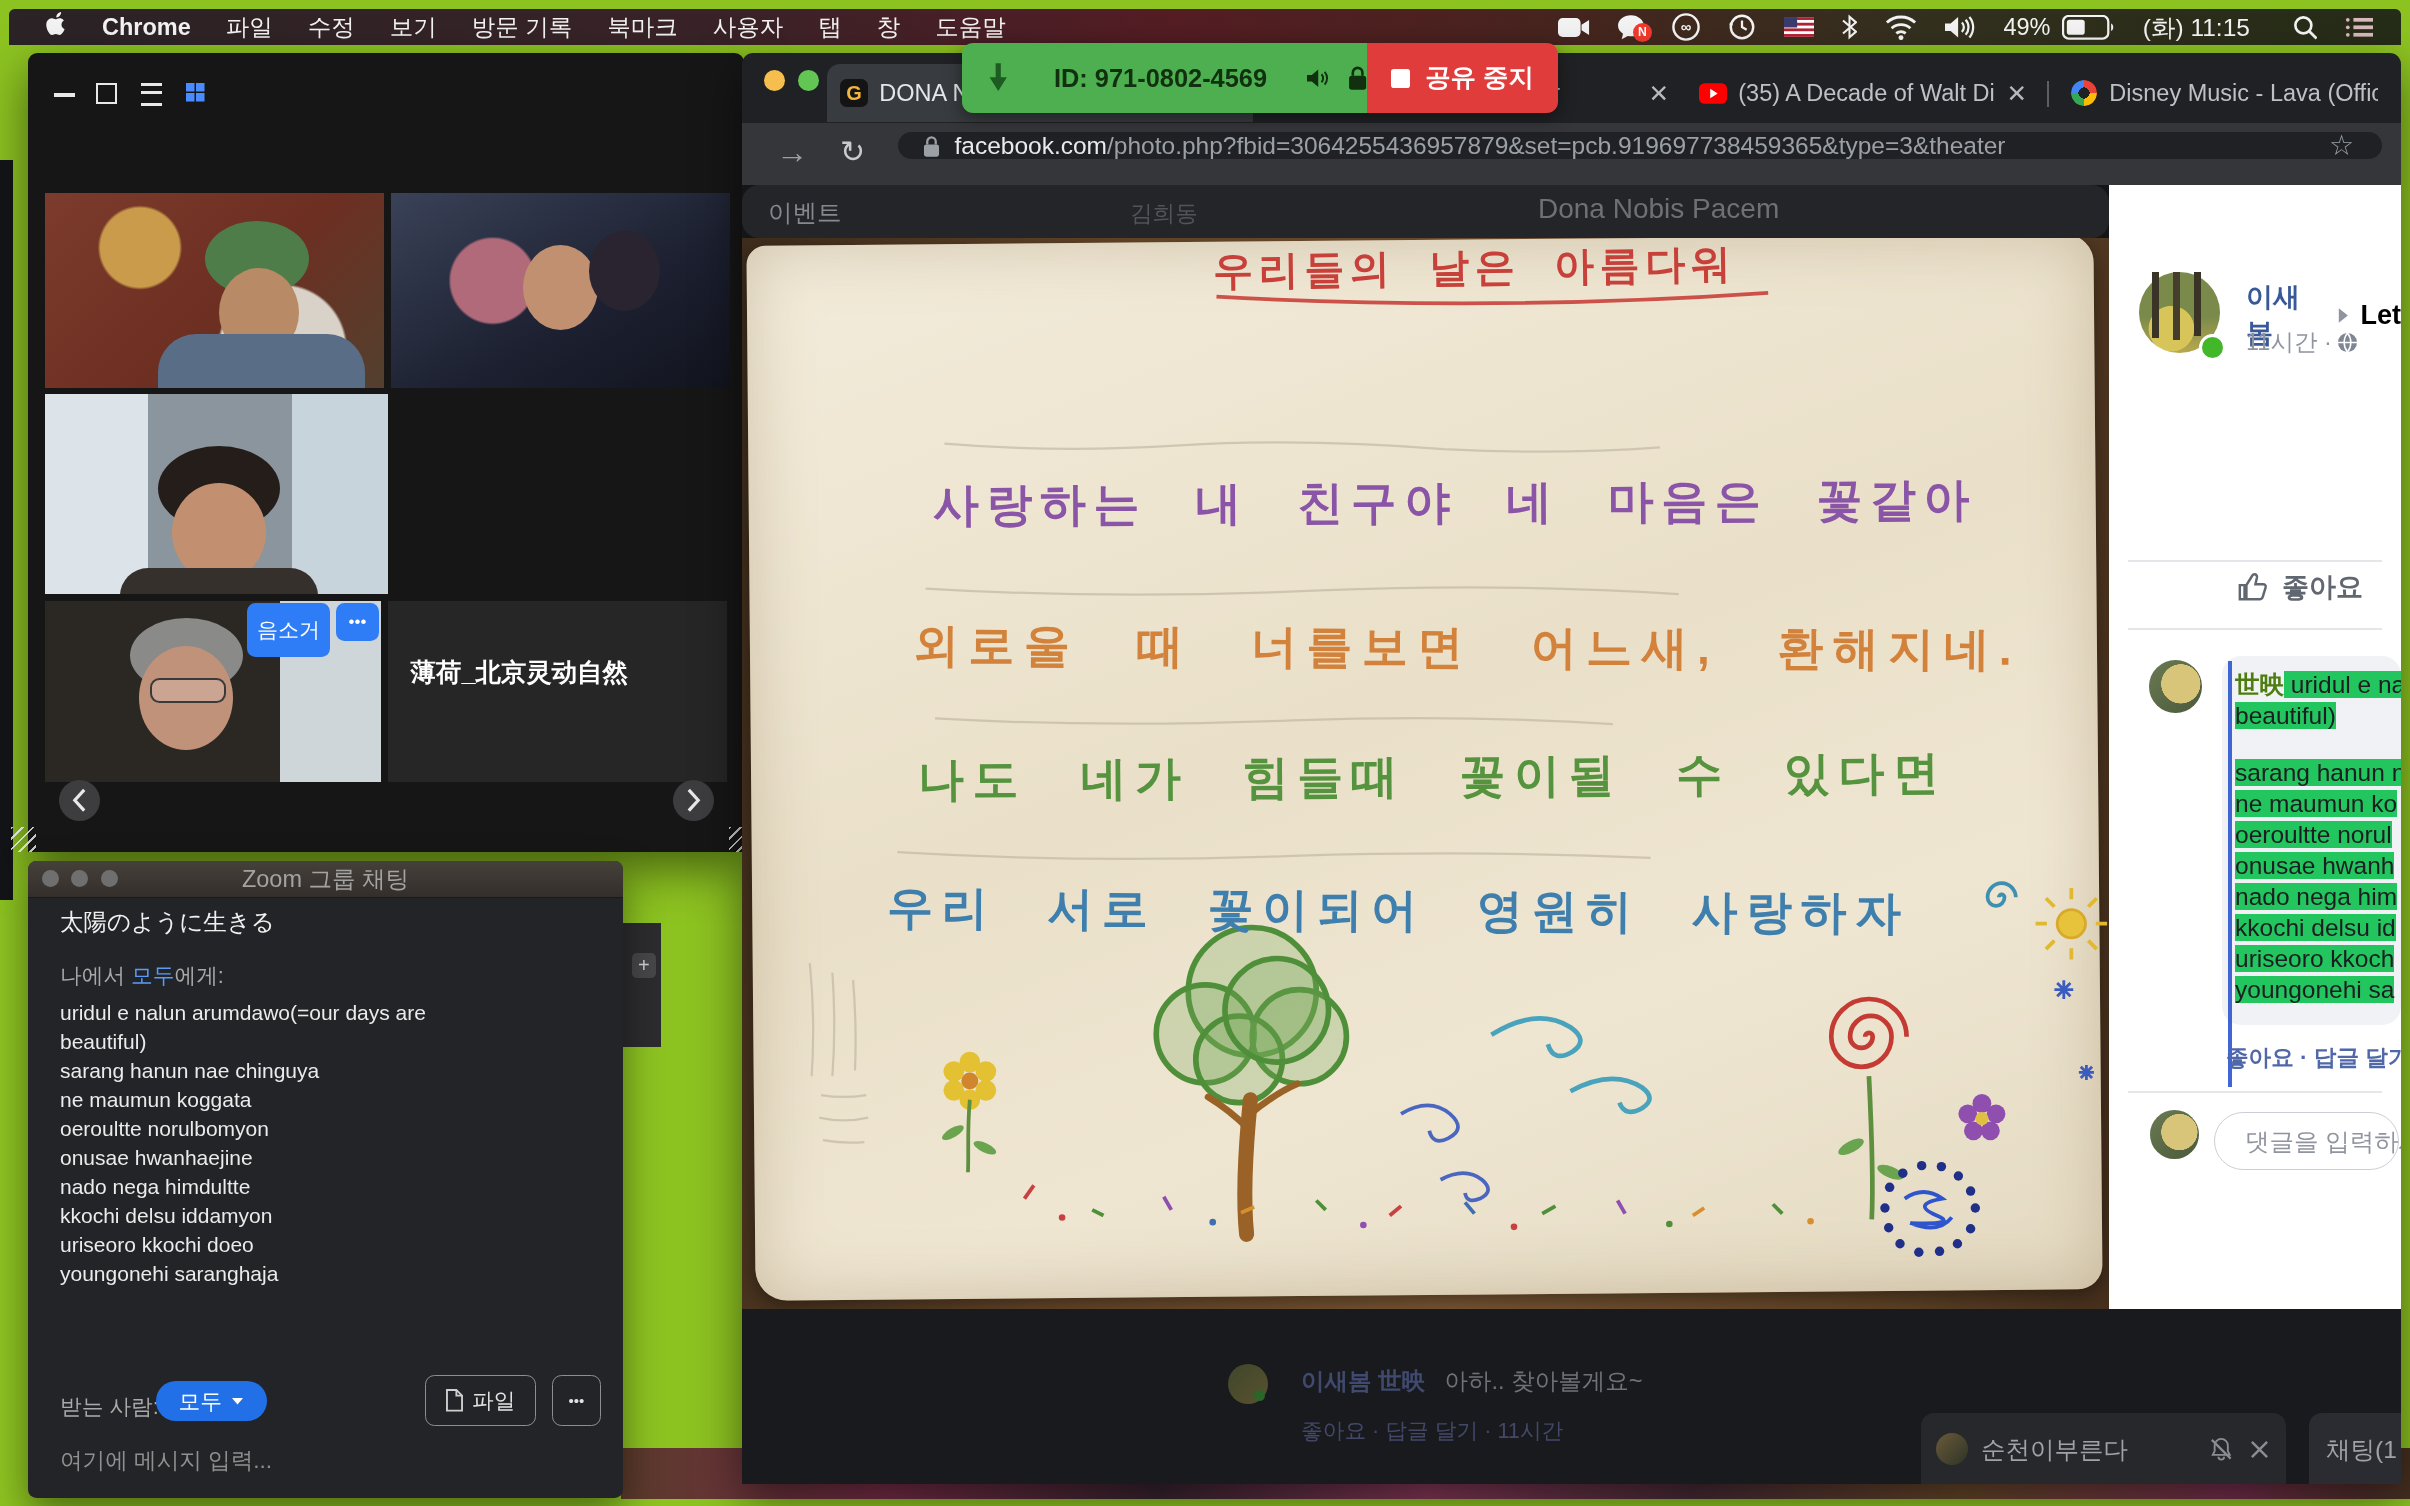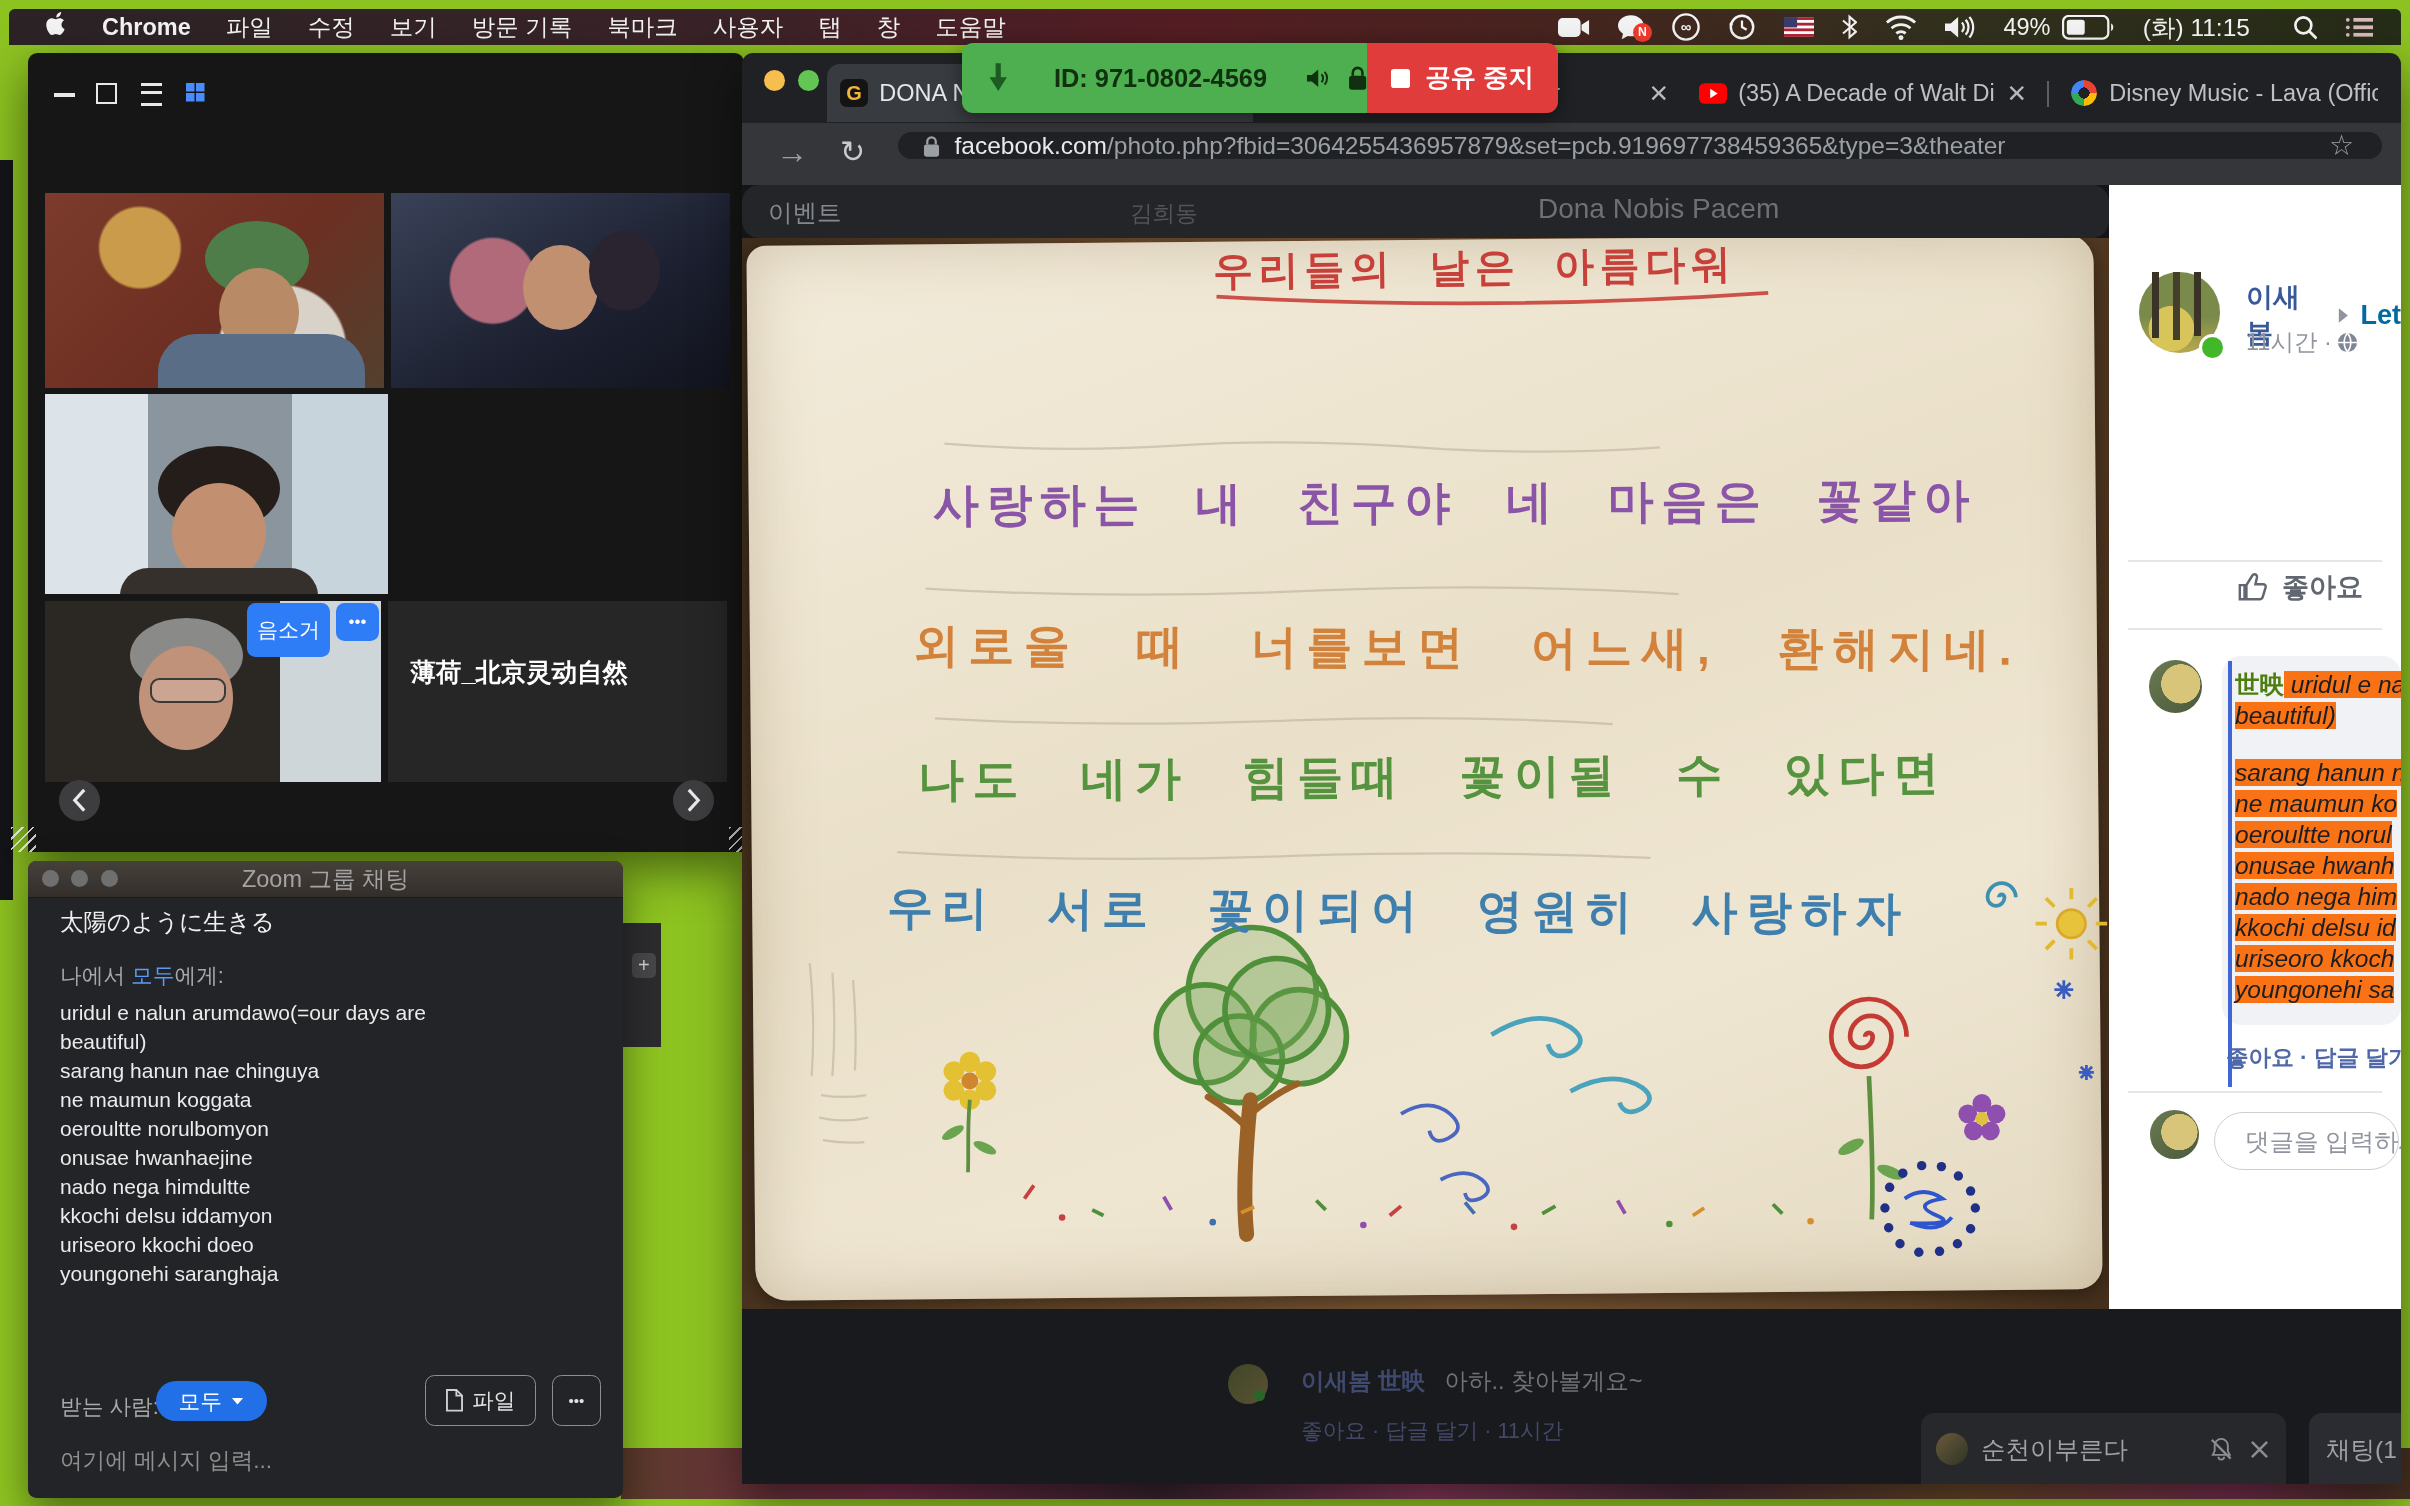--- a/index.html
+++ b/index.html
@@ -53,21 +53,21 @@
   #content{position:absolute;left:0;top:132px;width:1659px;height:1299px;background:#141517;overflow:hidden;}
   .dimtext{position:absolute;white-space:nowrap;}
   #photo{position:absolute;left:0;top:53px;width:1367px;height:1072px;overflow:hidden;
     background:linear-gradient(95deg,#3f2d1c,#6a4a2b 28%,#7c5835 55%,#5e4226 85%,#46301d);}
   #paper{position:absolute;left:9.4px;top:1.9px;width:1347px;height:1055px;transform:rotate(-0.5deg);
     border-radius:19px 28px 24.5px 32px;
     background:linear-gradient(160deg,#f3ecdb,#eae0c9 45%,#efe6d2 70%,#e4dac2 100%);
     box-shadow:inset 0 0 66px rgba(120,90,50,.28),0 5.6px 22.6px rgba(0,0,0,.45);}
   .pline{position:absolute;font-weight:bold;white-space:nowrap;}
   #fbpanel{position:absolute;left:1367px;top:0;width:292px;height:1124px;background:#ffffff;overflow:hidden;}
-  .hl{background:#f97316;font-style:italic;}
+  .hl{background:#22c55e;}
   .cline{font-size:24.5px;line-height:31px;color:#1c1e21;white-space:nowrap;}
   .divider{position:absolute;height:1.9px;background:#e4e6e9;}
   #dimbottom{position:absolute;left:0;top:1124px;width:1659px;height:175px;background:#191a1d;}
   .dock-tab{position:absolute;top:104px;height:72px;background:#26282c;border-radius:13px 13px 0 0;
     display:flex;align-items:center;color:#9fa3a8;font-size:24.5px;}
 </style>
 </head>
 <body>
 
 <div id="screen">
@@ -458,21 +458,21 @@
           <span style="position:absolute;left:13px;top:0;width:6.6px;height:66px;background:#3a3426;"></span>
           <span style="position:absolute;left:34px;top:0;width:6.6px;height:68px;background:#463e2c;"></span>
           <span style="position:absolute;left:55px;top:0;width:6.6px;height:64px;background:#3a3426;"></span>
         </div>
         <span class="abs circ" style="left:90px;top:149px;width:21px;height:21px;background:#42b72a;border:3.8px solid #fff;"></span>
         <div class="abs f" style="left:137px;top:94px;">
           <span style="color:#385898;font-weight:bold;font-size:27px;">이새봄</span>
           <svg width="13" height="17" viewBox="0 0 14 18" style="margin:0 11.3px;">
               <path d="M2 1l10 8-10 8z" fill="#90949e"></path>
             </svg>
-          <span style="color:#0369a1;font-weight:bold;font-size:27px;">Let</span>
+          <span style="color:#000000;font-weight:bold;font-size:27px;">Let</span>
         </div>
         <div class="abs f" style="left:137px;top:141px;">
           <span style="color:#90949e;font-size:23.5px;">11시간 · </span>
           <svg width="21" height="21" viewBox="0 0 22 22" style="margin-left:5.6px;">
               <circle cx="11" cy="11" r="10" fill="#7f8694"></circle>
               <path d="M1 11h20 M11 1a16 16 0 010 20 M11 1a16 16 0 000 20" stroke="#fff" stroke-width="1.6" fill="none"></path>
             </svg>
         </div>
         <div class="divider" style="left:19px;top:375px;width:254px;"></div>
         <div class="abs f" style="left:128px;top:384px;">

